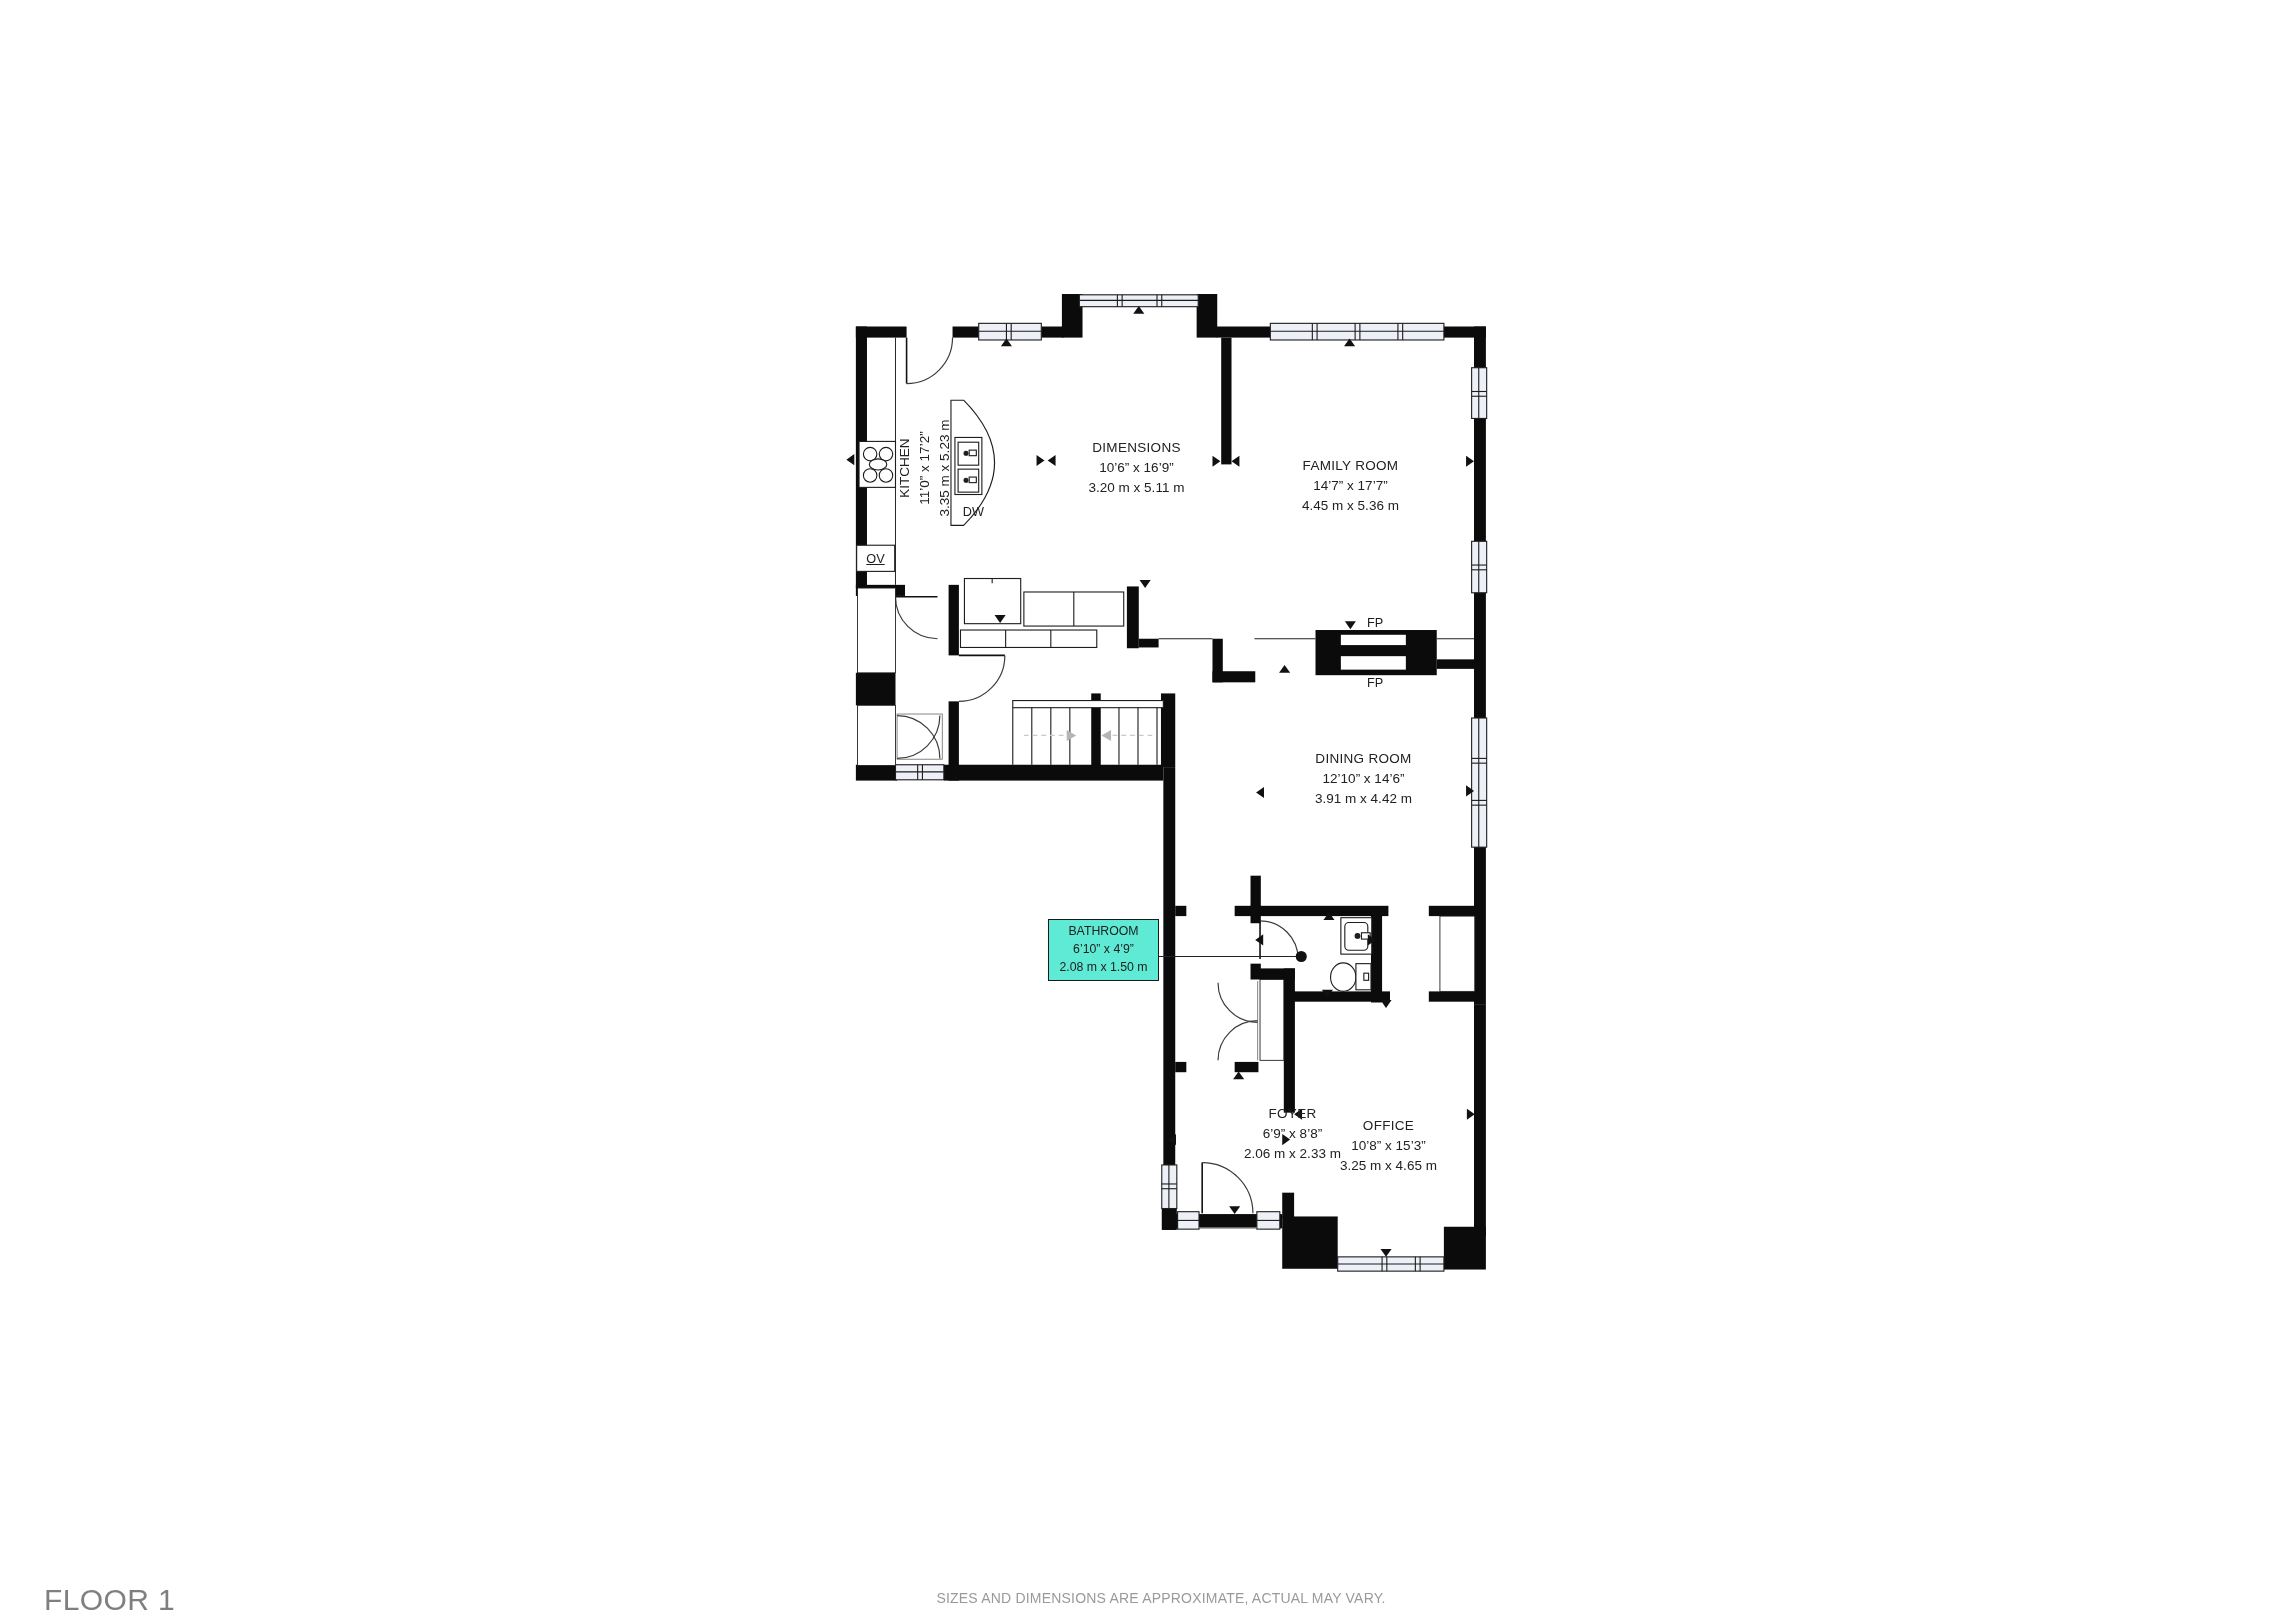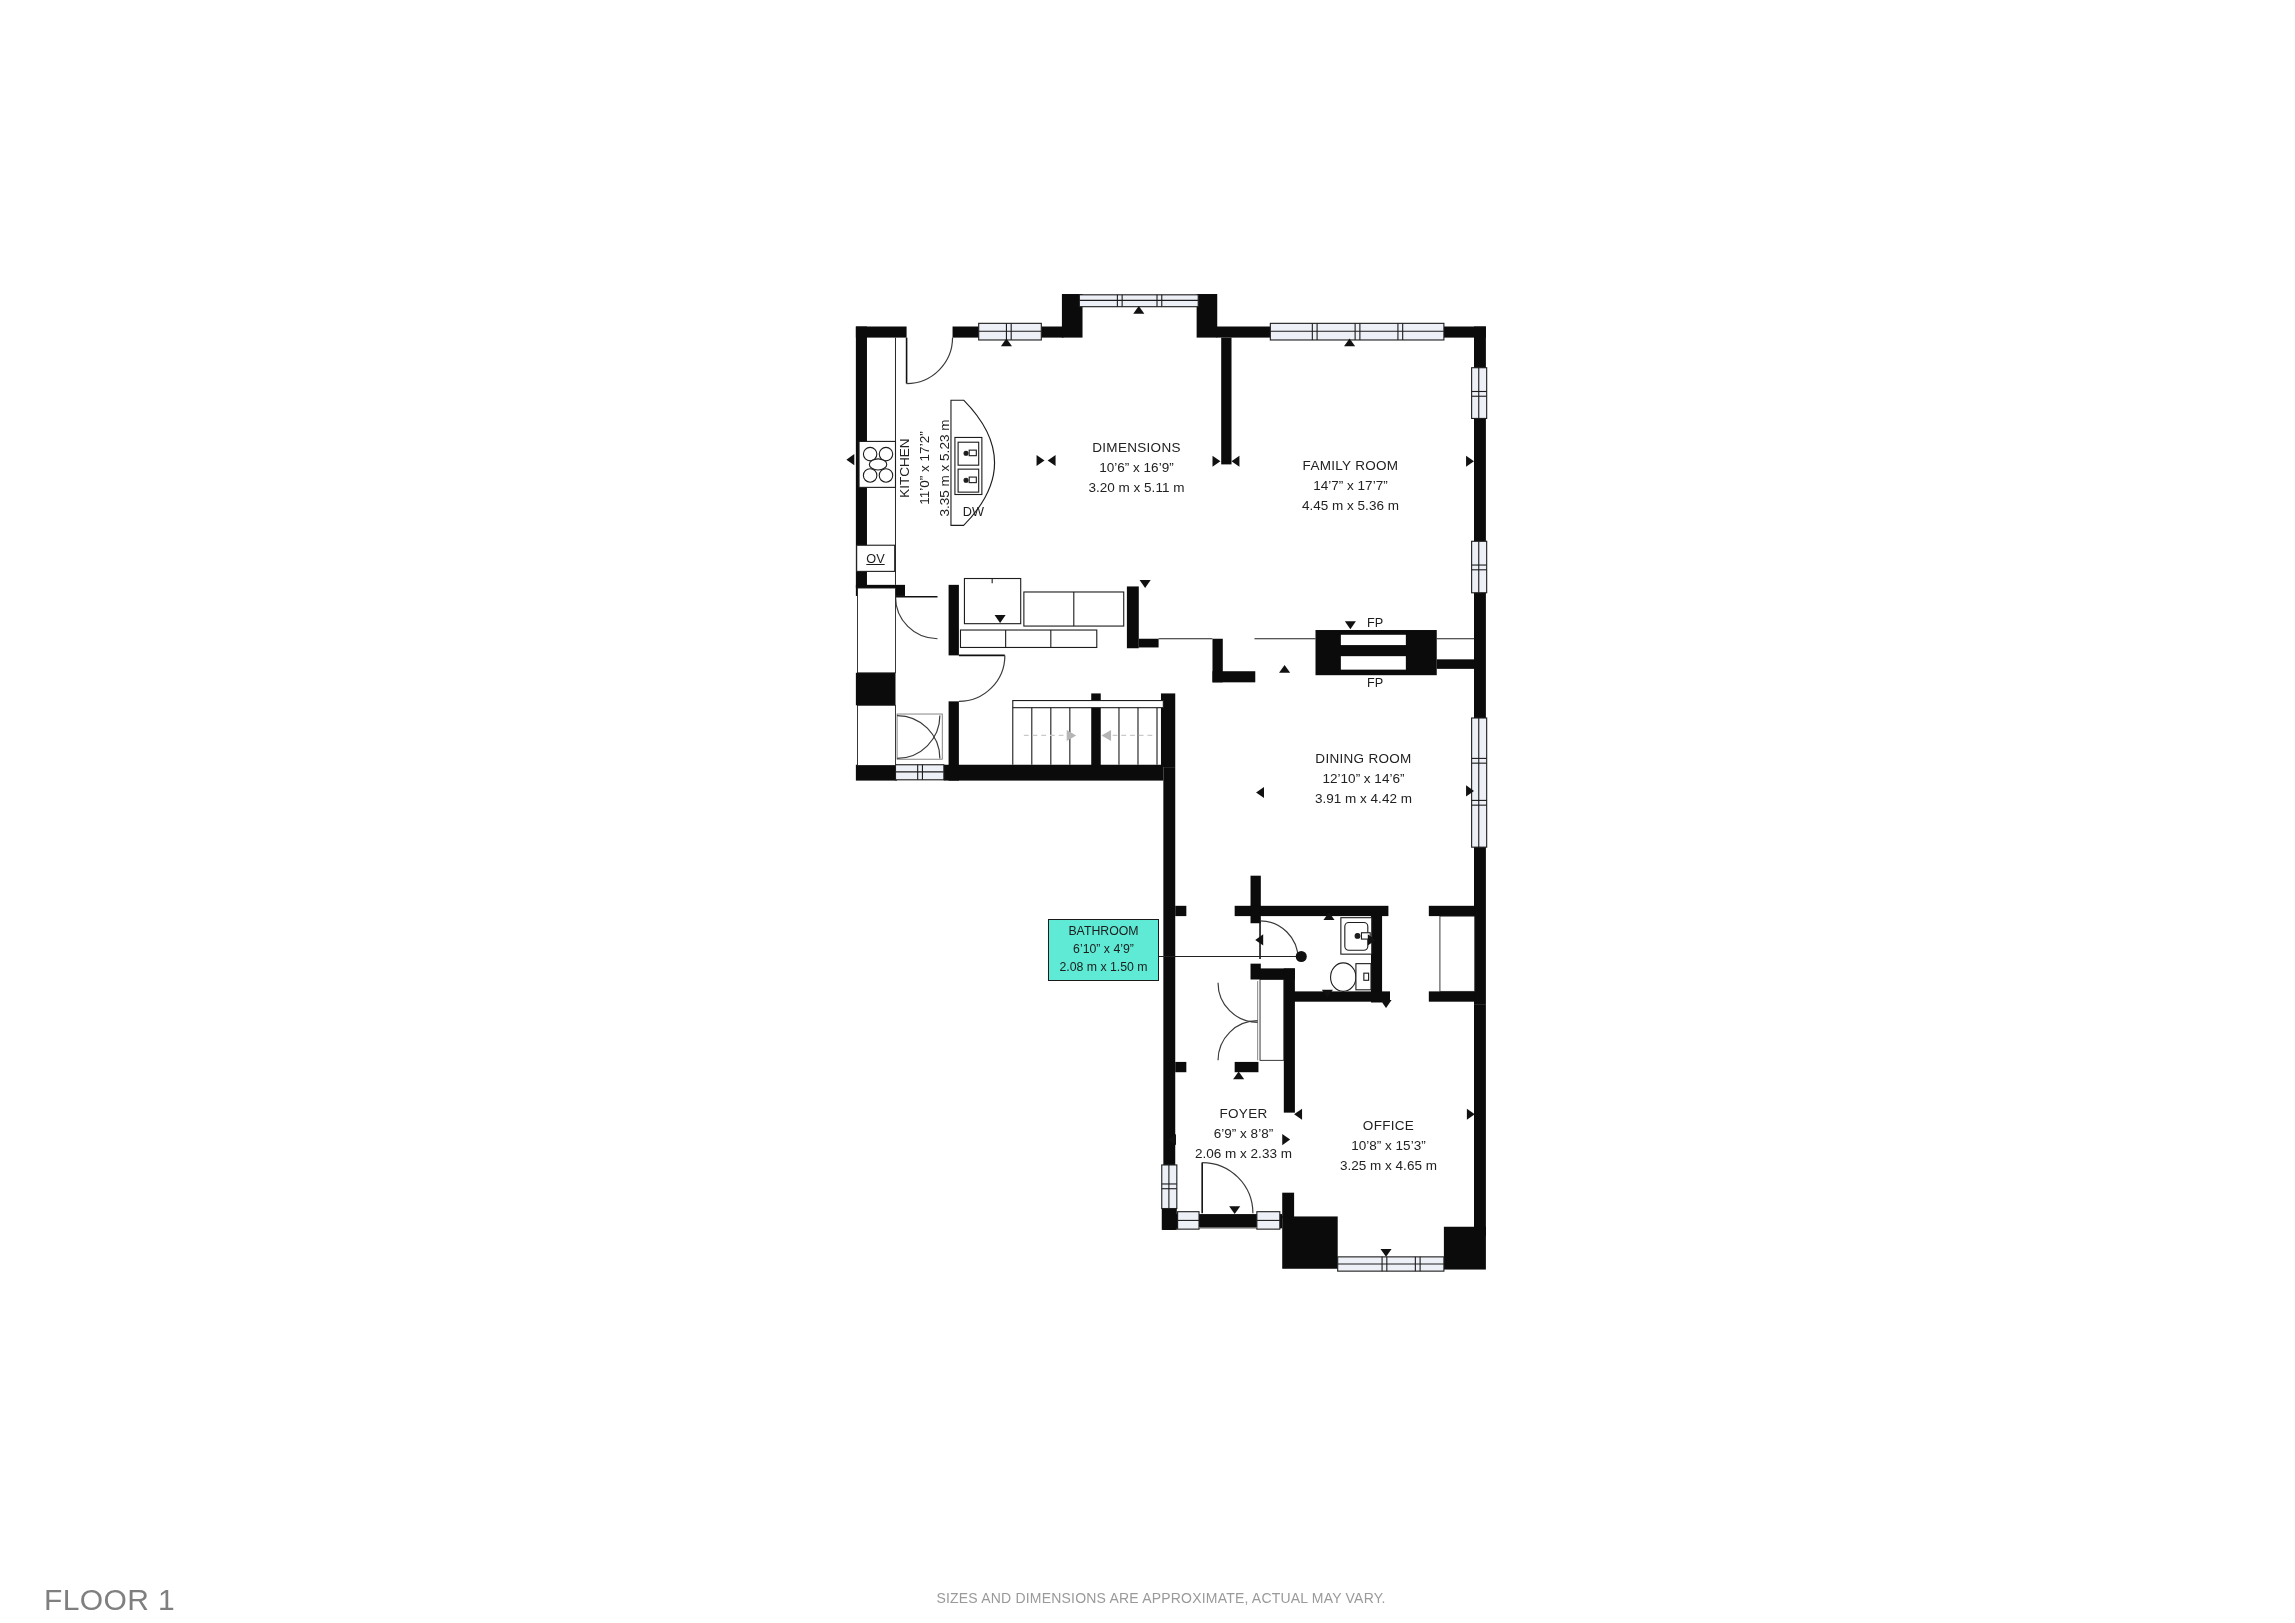--- a/index.html
+++ b/index.html
@@ -361,21 +361,21 @@
     <div>12’10” x 14’6”</div>
     <div>3.91 m x 4.42 m</div>
   </div>
 
   <div class="bath-box">
     <div class="rname">BATHROOM</div>
     <div>6’10” x 4’9”</div>
     <div>2.08 m x 1.50 m</div>
   </div>
 
-  <div class="room-label" style="left:1164px;top:1104px;width:159px;">
+  <div class="room-label" style="left:1213px;top:1104px;width:159px;">
     <div class="rname">FOYER</div>
     <div>6’9” x 8’8”</div>
     <div>2.06 m x 2.33 m</div>
   </div>
 
   <div class="room-label" style="left:1309px;top:1090px;width:159px;margin-top:26px;">
     <div class="rname">OFFICE</div>
     <div>10’8” x 15’3”</div>
     <div>3.25 m x 4.65 m</div>
   </div>

